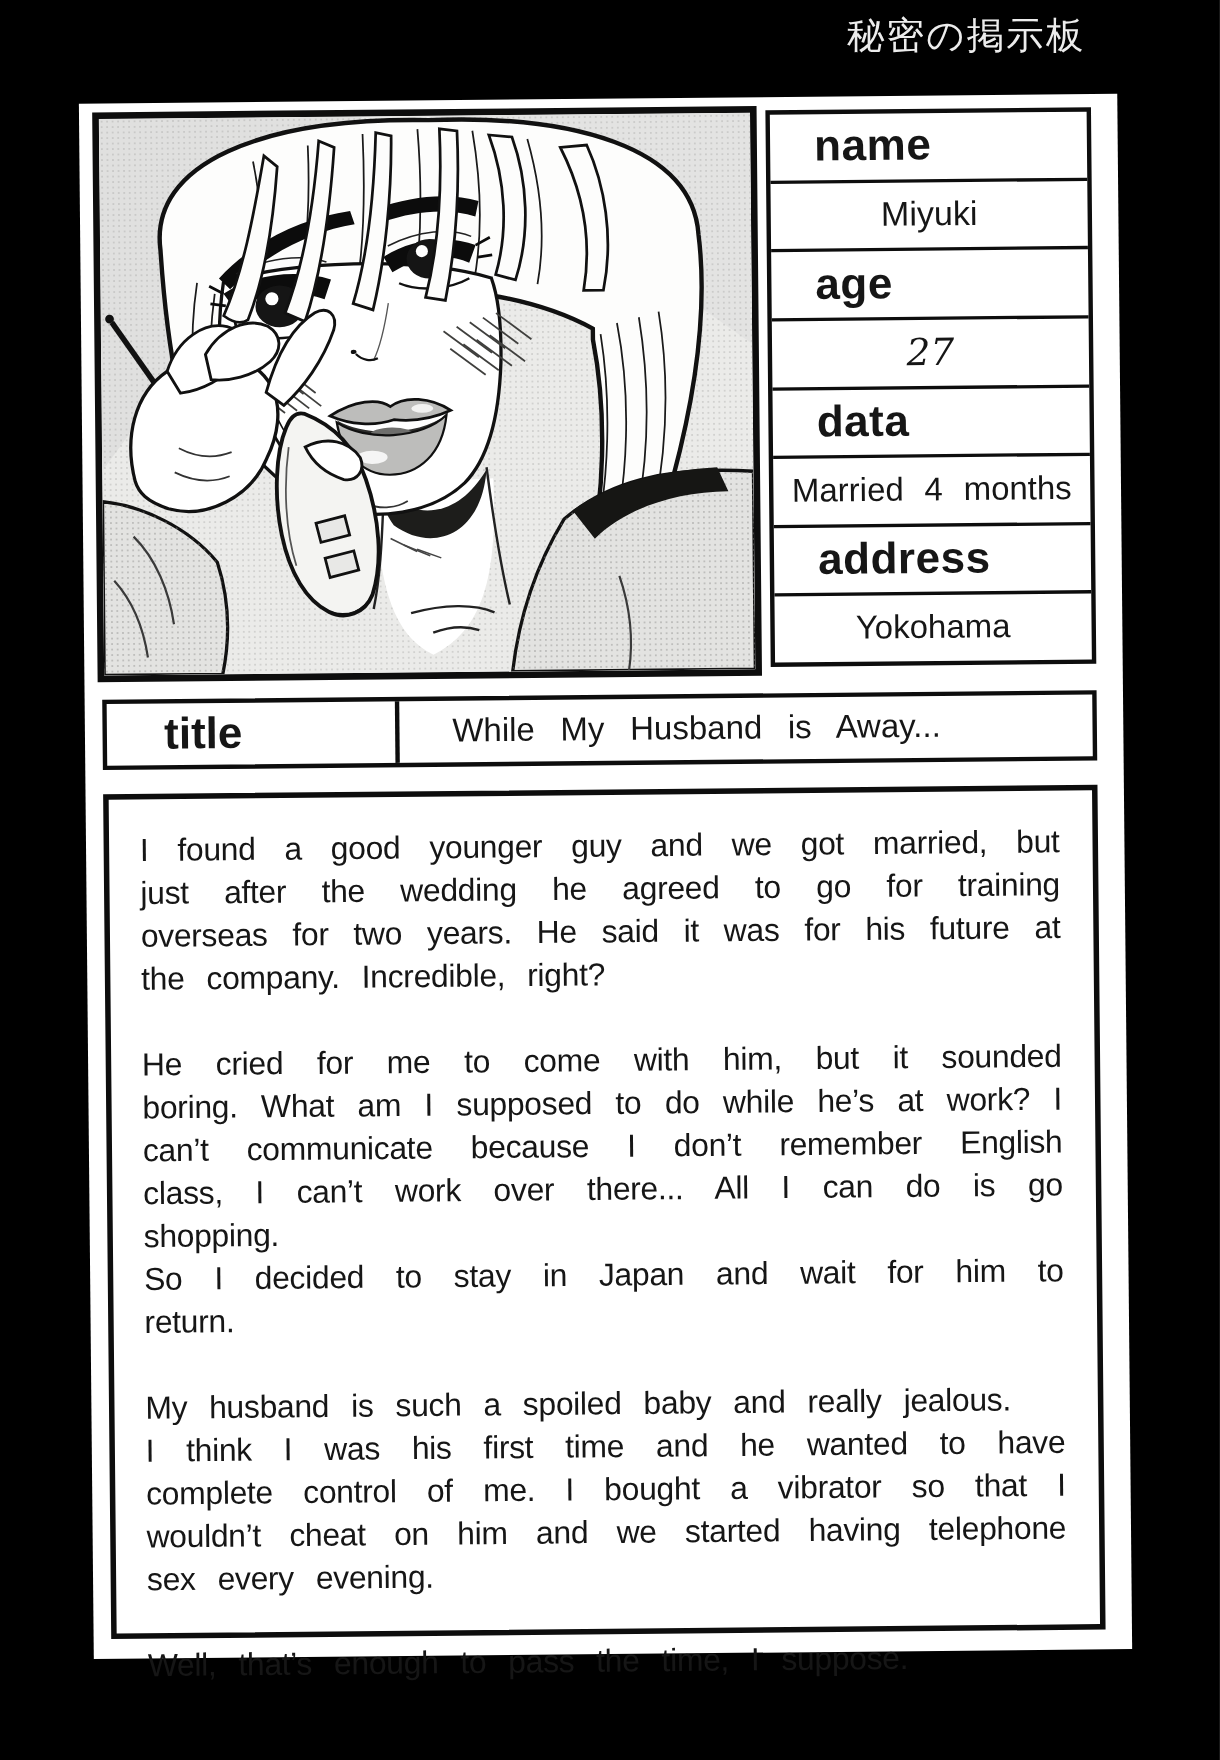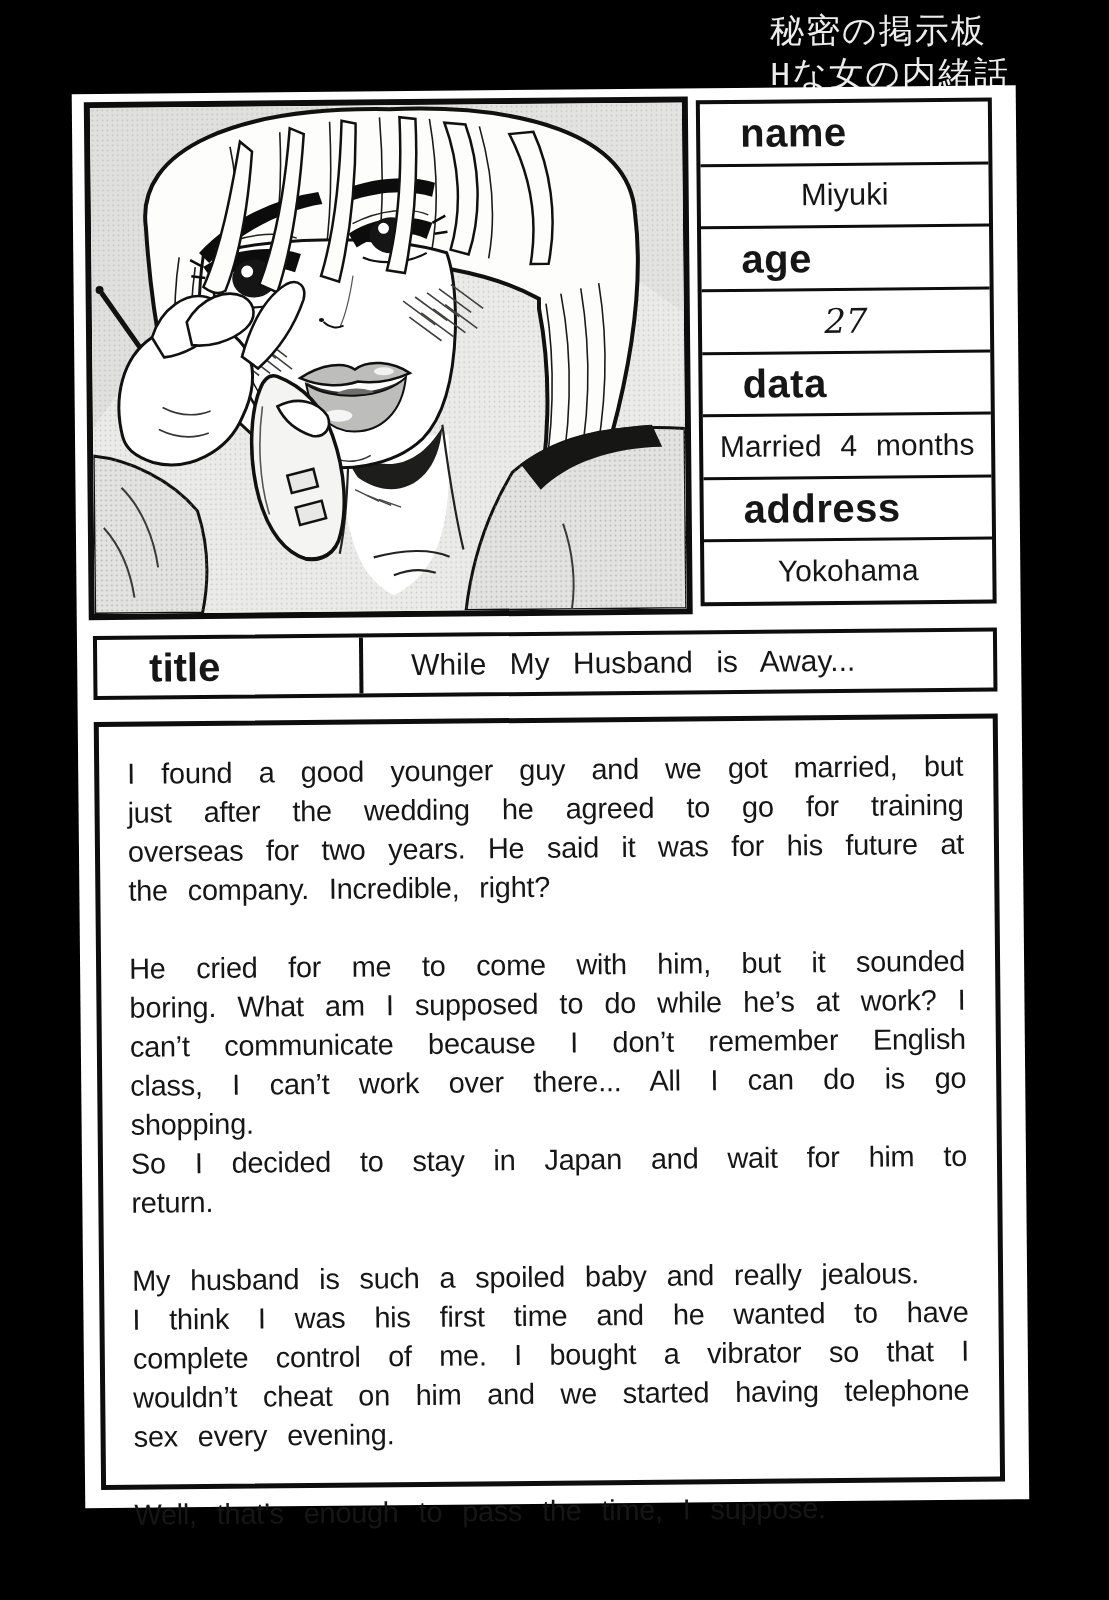--- a/index.html
+++ b/index.html
@@ -4,21 +4,21 @@
 <style>
   html,body{margin:0;padding:0;}
   body{
     width:1109px;height:1600px;position:relative;overflow:hidden;
     background:#000;font-family:"Liberation Sans",sans-serif;
   }
   
   .jp-header{
     position:absolute;left:770px;top:12px;color:#ececec;
     font-size:34px;line-height:43px;letter-spacing:2px;
-    font-family:Liberation Mono, monospace;
+    font-family:Liberation Sans, sans-serif;
   }
   .jp-header div{white-space:nowrap;}
   
   .sheet{
     position:absolute;left:72px;top:94px;width:944px;height:1414px;
     background:#ffffff;transform:rotate(-0.55deg);transform-origin:30px 30px;
   }
   .box{position:absolute;background:#fff;box-sizing:border-box;}
   
   .illu{
@@ -60,21 +60,20 @@
     font-size:29px;line-height:39px;color:#161616;text-align:justify;
     word-spacing:.42em;letter-spacing:-0.3px;
   }
   .para .blk:last-child{text-align-last:left;}
 </style>
 </head>
 <body>
 
 <div class="jp-header">
   <div>秘密の掲示板</div>
-  <div>Hな女の内緒話</div>
 </div>
 
 <div class="sheet">
 
   <div class="box illu">
     <svg viewBox="0 0 593 506" preserveAspectRatio="none">
       <defs>
         <pattern id="ht" width="5" height="5" patternUnits="userSpaceOnUse">
           <circle cx="2.5" cy="2.5" r="0.9" fill="#8f8f8d"></circle>
         </pattern>

